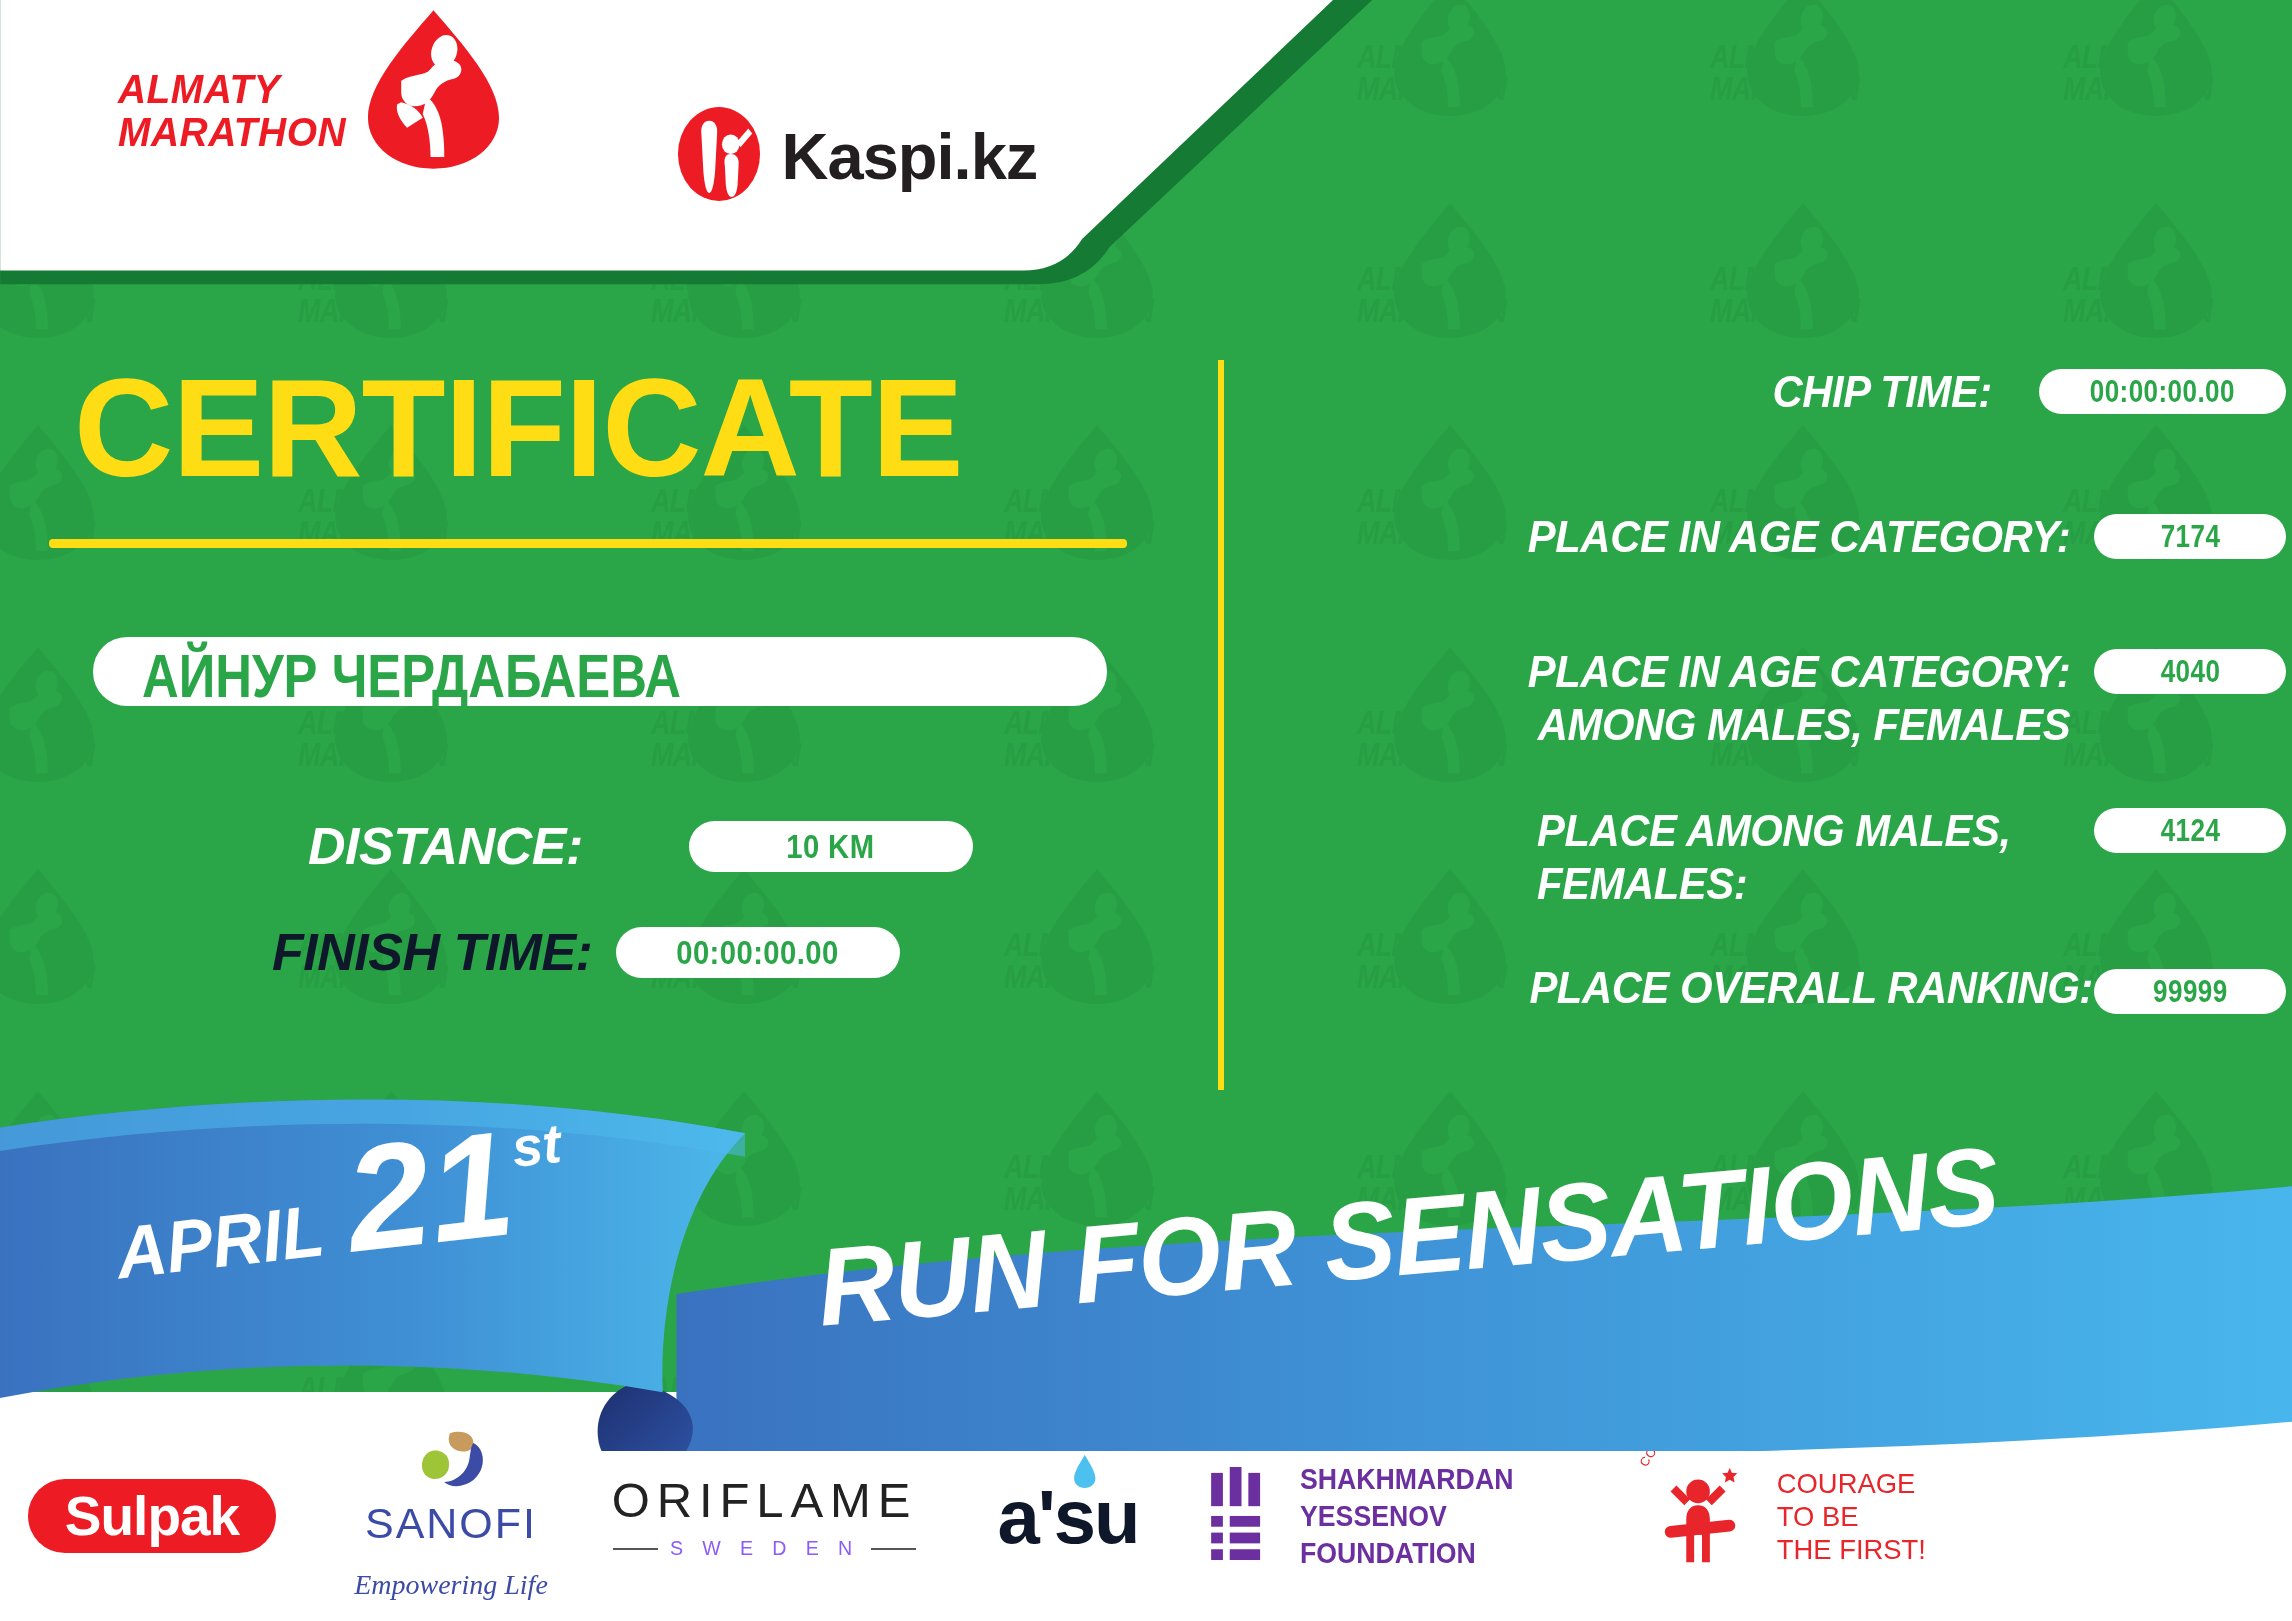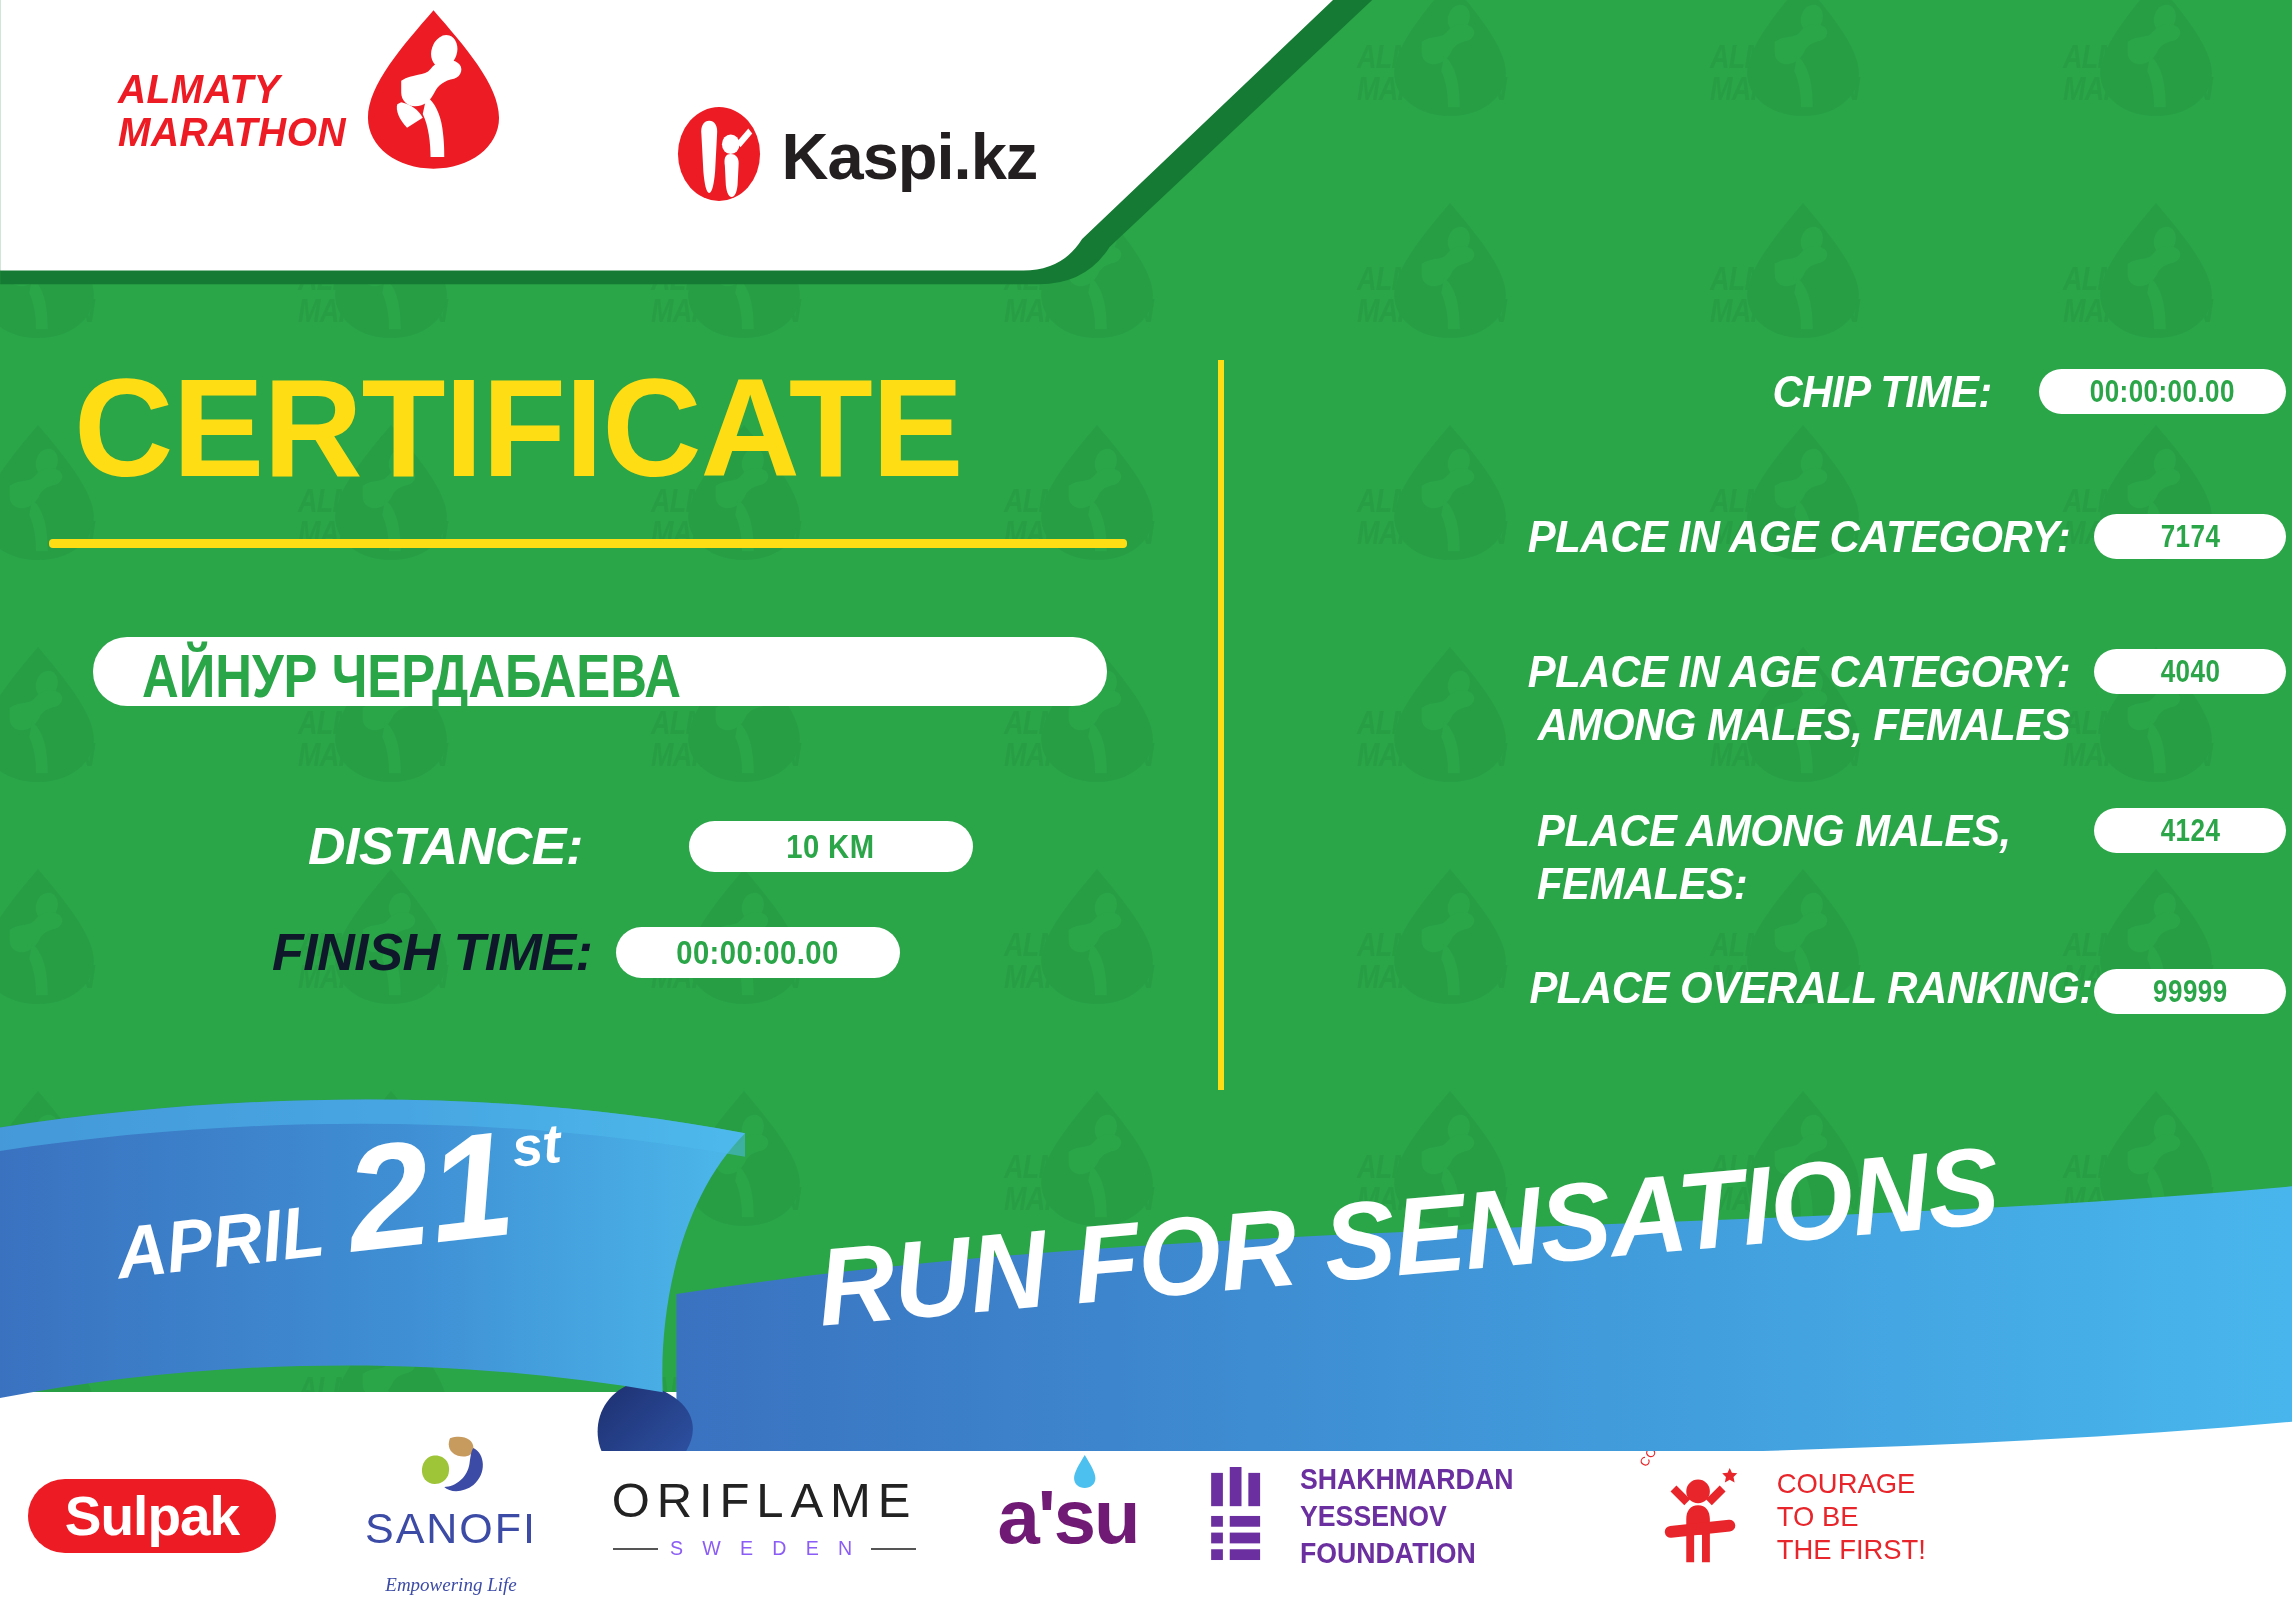--- a/index.html
+++ b/index.html
@@ -225,21 +225,21 @@
     font-weight:bold;font-size:55px;color:#fff;letter-spacing:-1px;
   }
 
   .sanofi{display:flex;flex-direction:column;align-items:center;}
   .sanofi-word{
     font-family:"Liberation Sans",sans-serif;
     font-size:43px;letter-spacing:2px;color:#3c4ba6;margin-top:3.9px;
   }
   .sanofi-tag{
     font-family:"Liberation Serif",serif;
-    font-style:italic;font-size:19px;color:#3c4ba6;margin-top:21px;
+    font-style:italic;font-size:28px;color:#3c4ba6;margin-top:21px;
   }
 
   .oriflame{display:flex;flex-direction:column;align-items:center;}
   .oriflame-word{
     font-family:"Liberation Sans",sans-serif;
     font-size:49px;letter-spacing:6.9px;color:#222;
   }
   .oriflame-sub{
     display:flex;align-items:center;gap:11.8px;margin-top:9.8px;
   }
@@ -250,21 +250,21 @@
   }
 
   .ua{display:flex;flex-direction:column;align-items:center;}
   .ua-word{
     font-family:"Liberation Sans",sans-serif;
     font-weight:bold;font-size:22.5px;letter-spacing:2px;color:#111;margin-top:7.8px;
   }
 
   .asu-word{
     font-family:"Liberation Sans",sans-serif;
-    font-weight:bold;font-size:76px;color:#701a75;letter-spacing:-2px;
+    font-weight:bold;font-size:76px;color:#0f172a;letter-spacing:-2px;
     position:relative;
   }
 
   .yessenov{display:flex;align-items:center;gap:21.6px;}
   .yessenov-word{
     font-family:"Liberation Sans",sans-serif;
     font-weight:bold;font-size:29px;line-height:37px;
     color:#6b2fa0;letter-spacing:0px;
     transform:scaleX(.92);transform-origin:left center;
     white-space:pre-line;

